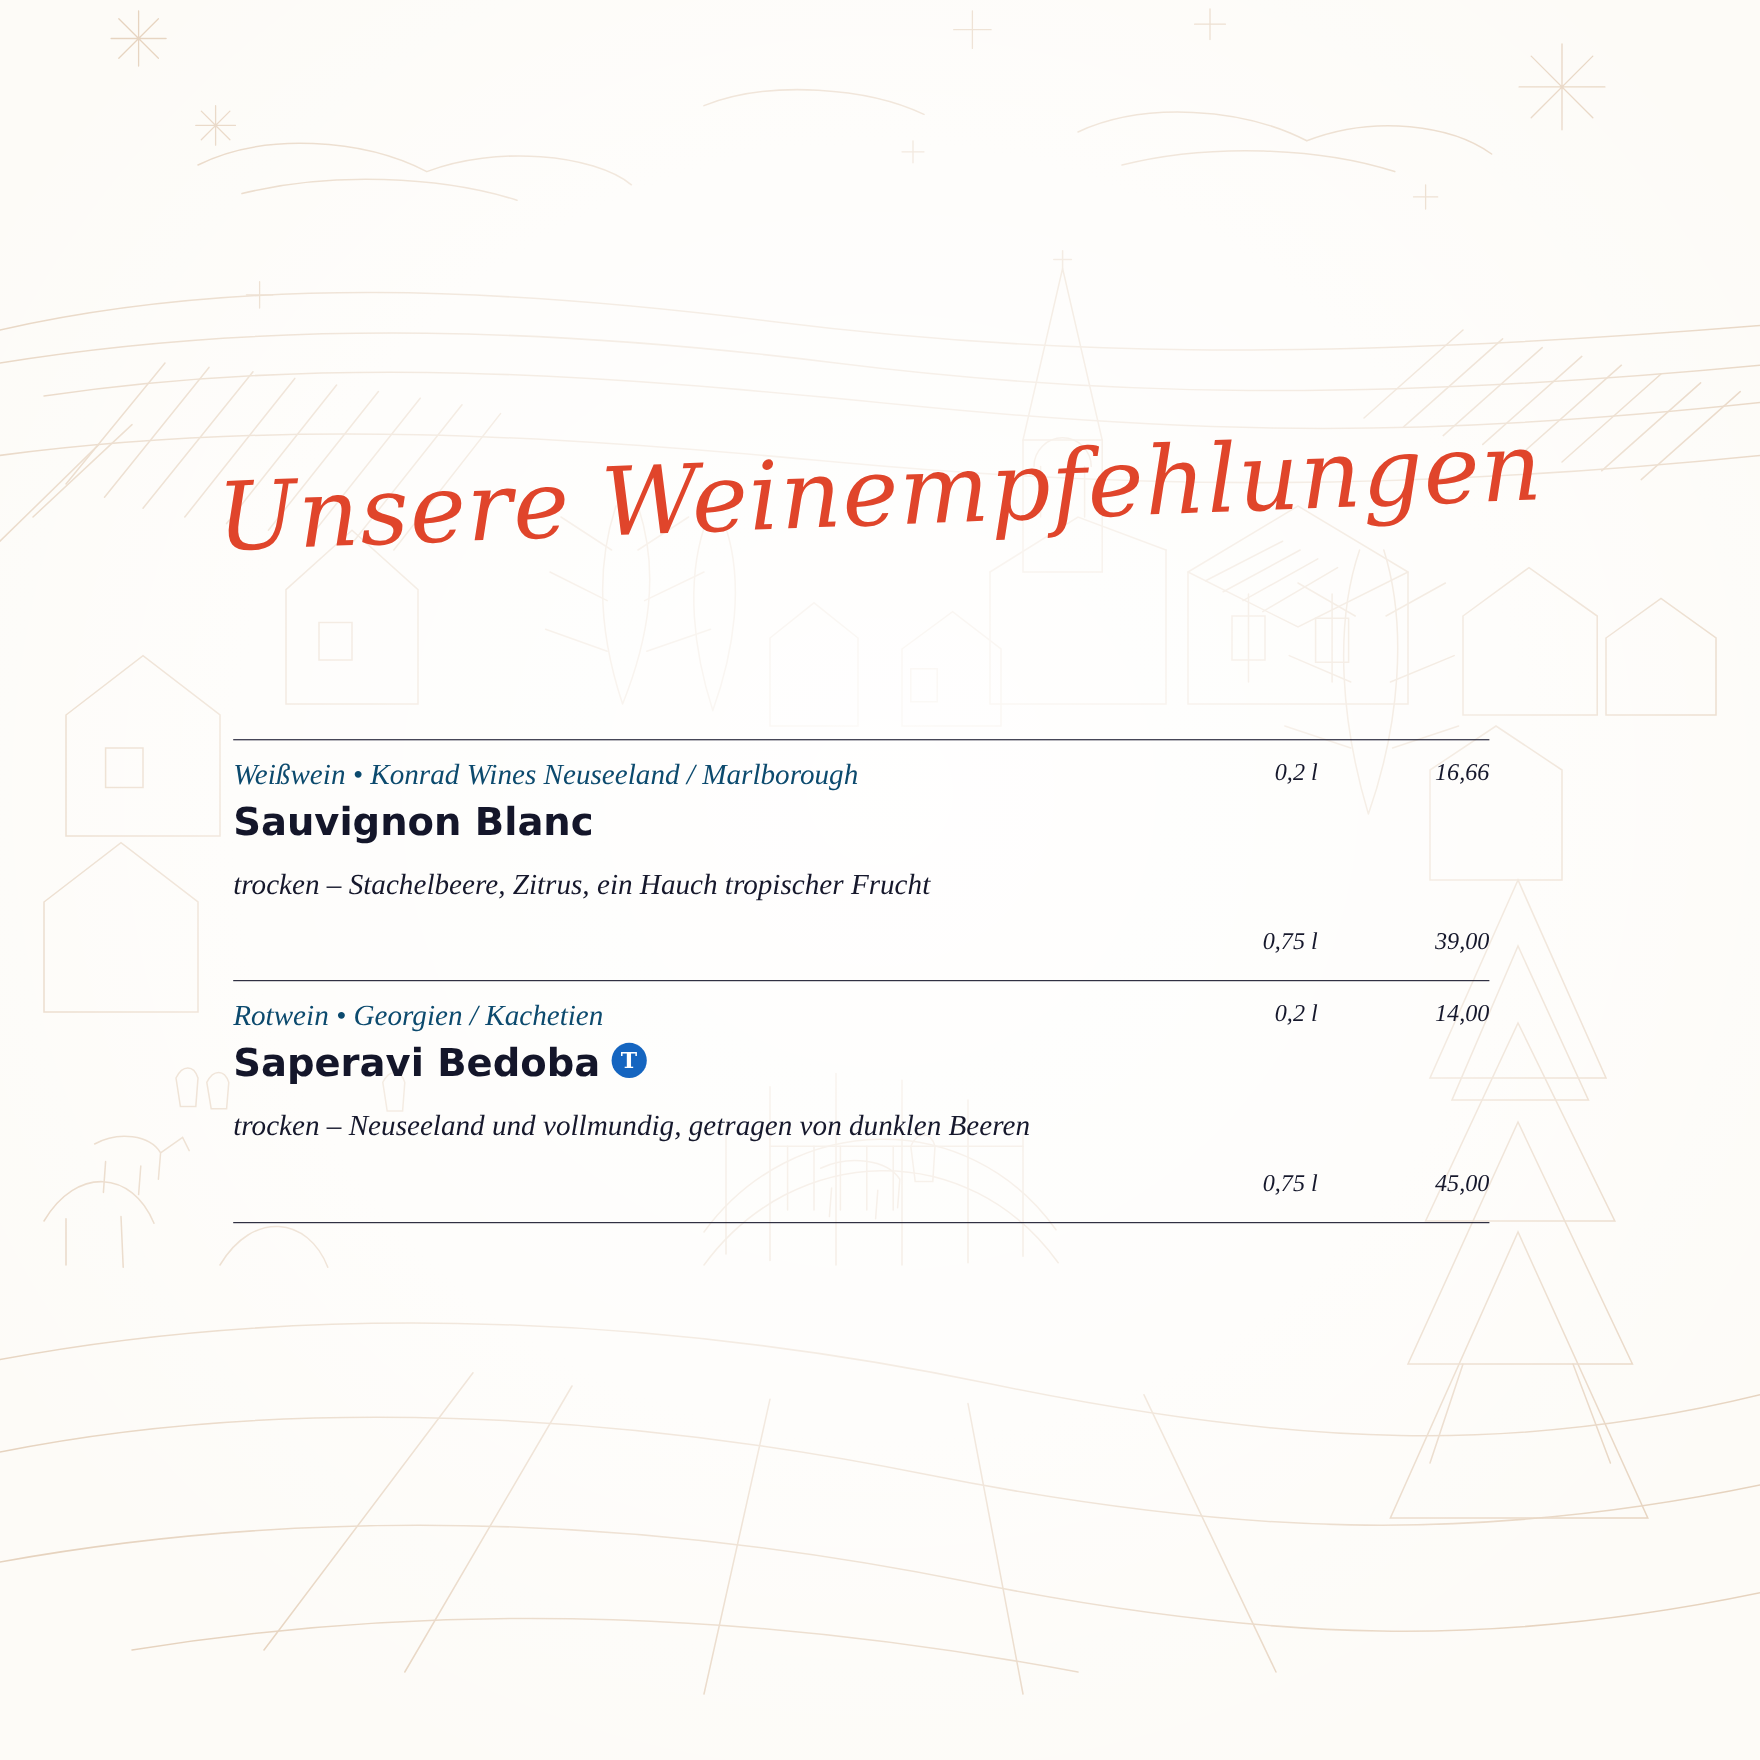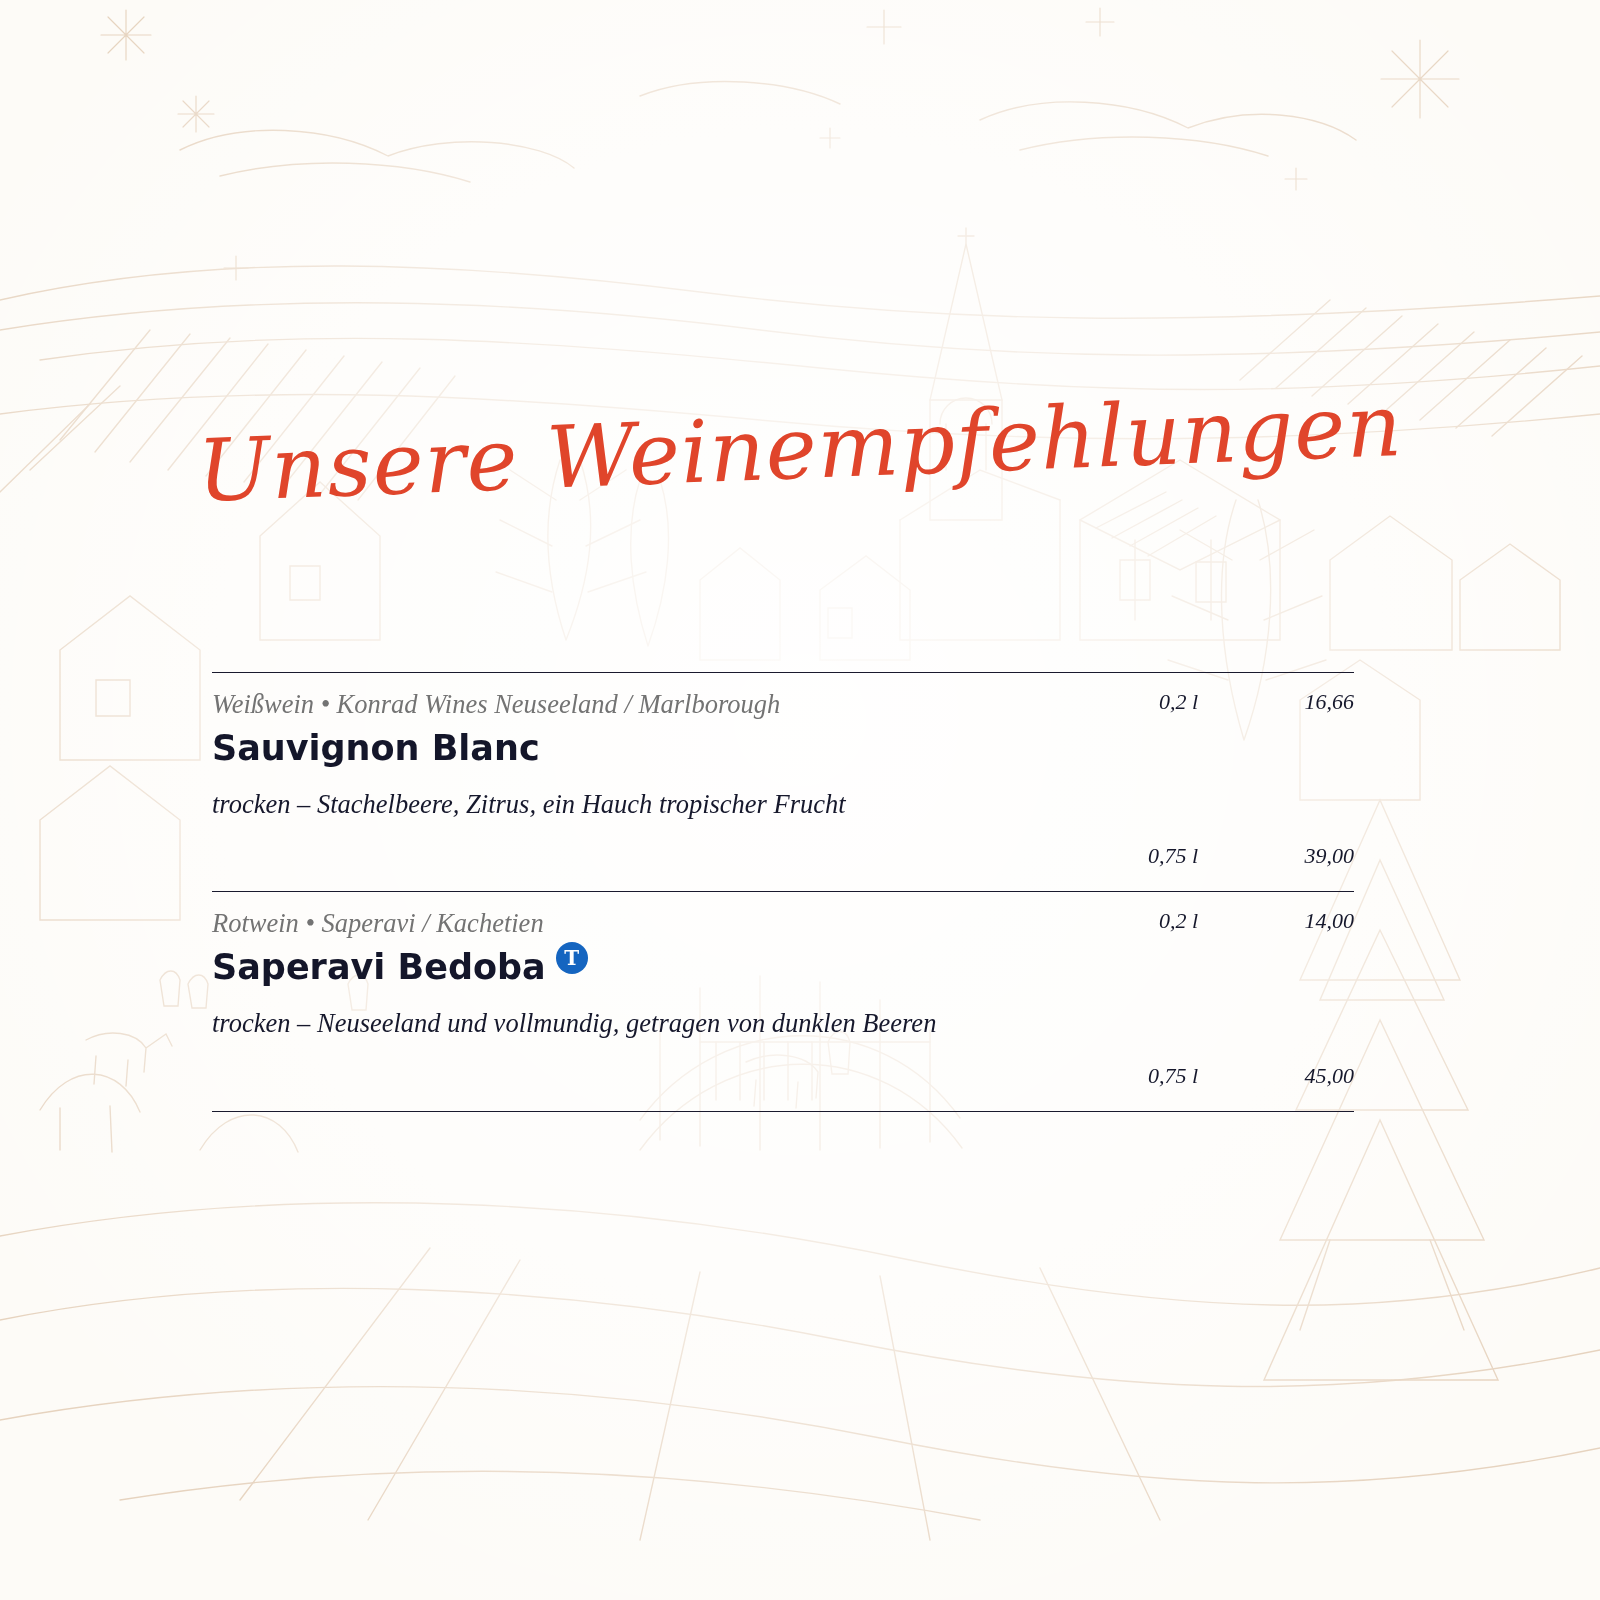--- a/index.html
+++ b/index.html
@@ -78,34 +78,35 @@
   }
 
   .entry-left {
     grid-column: 1;
   }
 
   .wine-origin {
     font-family: "Liberation Serif", serif;
     font-style: italic;
     font-size: 26.5px;
-    color: #737373;
+    color: #0c4a6e;
     line-height: 1.35;
     padding-top: 6px;
     white-space: nowrap;
   }
 
   .wine-name {
     font-family: "DejaVu Sans", sans-serif;
     font-weight: 700;
     font-size: 35px;
     color: #14162a;
     line-height: 1.25;
     margin-top: 4px;
     display: flex;
+    align-items: center;
     gap: 10px;
     white-space: nowrap;
   }
 
   .wine-desc {
     font-family: "Liberation Serif", serif;
     font-style: italic;
     font-size: 26.5px;
     color: #16182c;
     line-height: 1.35;
@@ -301,21 +302,21 @@
         <div class="price-col size-col row-2">0,75 l</div>
         <div class="price-col amount-col row-2">39,00</div>
       </div>
     </div>
 
     <div class="rule short"></div>
 
     <div class="wine-entry">
       <div class="entry-grid">
         <div class="entry-left">
-          <div class="wine-origin">Rotwein • Saperavi / Kachetien</div>
+          <div class="wine-origin">Rotwein • Georgien / Kachetien</div>
           <div class="wine-name">
             <span>Saperavi Bedoba</span>
             <span class="badge">T</span>
           </div>
           <div class="wine-desc">trocken – Neuseeland und vollmundig, getragen von dunklen Beeren</div>
         </div>
         <div class="price-col size-col row-1">0,2 l</div>
         <div class="price-col amount-col row-1">14,00</div>
         <div class="price-col size-col row-2">0,75 l</div>
         <div class="price-col amount-col row-2">45,00</div>

